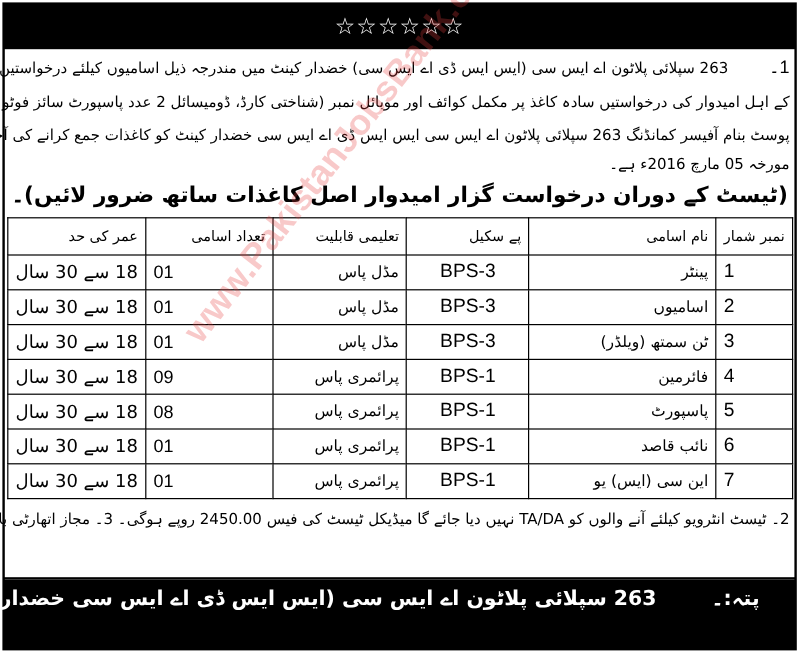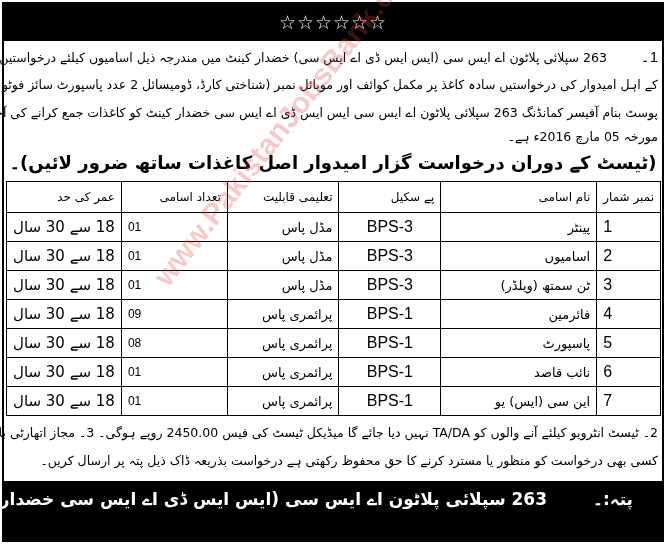--- a/index.html
+++ b/index.html
@@ -34,21 +34,21 @@
   }
   table.posts th, table.posts td {
     border: 1px solid #000; height: 29px; padding: 0 6px;
     font-size: 13px; white-space: nowrap;
   }
   table.posts th { font-weight: normal; text-align: right; height: 31px; font-size: 12px; }
   table.posts td.num { text-align: left; font-family: "Liberation Sans", sans-serif; font-size: 16px; }
   table.posts td.name { text-align: right; }
   table.posts td.scale { text-align: center; font-family: "Liberation Sans", sans-serif; font-size: 16px; }
   table.posts td.qual { text-align: right; padding-left: 27px; }
-  table.posts td.count { text-align: left; font-family: "Liberation Sans", sans-serif; font-size: 12px; }
+  table.posts td.count { text-align: left; font-family: "Liberation Sans", sans-serif; font-size: 15px; }
   table.posts td.age { text-align: left; font-size: 15px; }
 
   .note2 {
     position: absolute; right: 8px; top: 419px; width: 650px; direction: rtl; text-align: right;
     font-size: 12.5px; line-height: 28px; white-space: nowrap;
   }
   .divider { position: absolute; left: 3px; top: 481px; width: 660px; height: 2px; background: #000; }
 
   .footer {
     position: absolute; left: 3px; top: 483px; width: 660px; height: 58px;
@@ -152,21 +152,20 @@
         <td class="scale">BPS-1</td>
         <td class="qual">پرائمری پاس</td>
         <td class="count">01</td>
         <td class="age">18 سے 30 سال</td>
       </tr>
     </tbody>
 </table>
 
 <div class="note2">
   <div>2۔ ٹیسٹ انٹرویو کیلئے آنے والوں کو TA/DA نہیں دیا جائے گا میڈیکل ٹیسٹ کی فیس 2450.00 روپے ہوگی۔ 3۔ مجاز اتھارٹی بلا اظہار وجوہ</div>
-  <div style="margin-right:0;">کسی بھی درخواست کو منظور یا مسترد کرنے کا حق محفوظ رکھتی ہے درخواست بذریعہ ڈاک ذیل پتہ پر ارسال کریں۔</div>
 </div>
 
 <div class="divider"></div>
 
 <div class="footer">
   <div class="line1">
     <span class="lbl">پتہ:۔</span>
     <span>263 سپلائی پلاٹون اے ایس سی (ایس ایس ڈی اے ایس سی خضدار کینٹ)</span>
   </div>
 </div>

